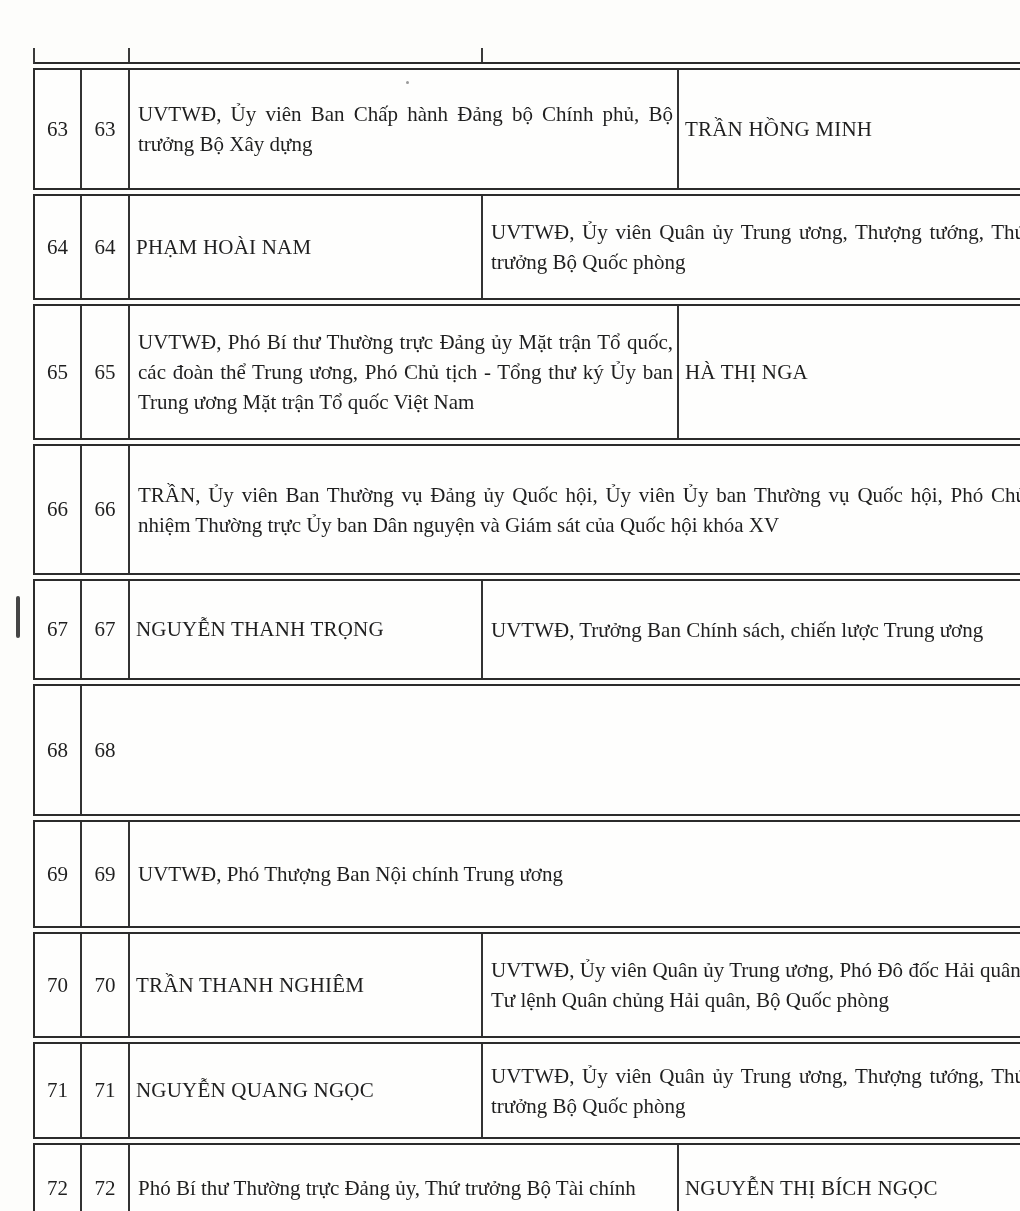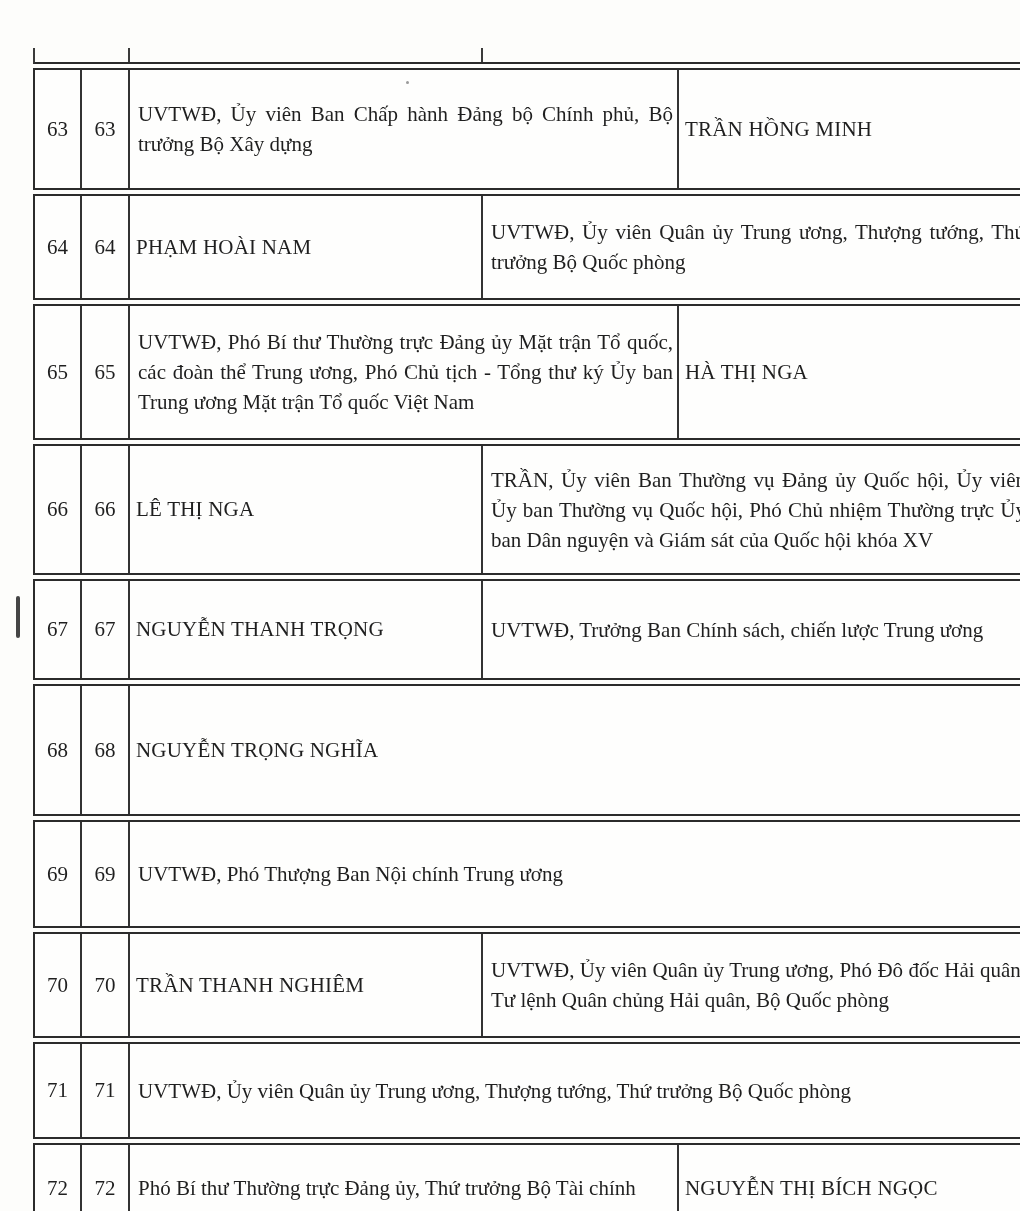--- a/index.html
+++ b/index.html
@@ -102,39 +102,37 @@
       <div class="cell cnum2">65</div>
       <div class="cell cpos">
           <span>UVTWĐ, Phó Bí thư Thường trực Đảng ủy Mặt trận Tổ quốc, các đoàn thể Trung ương, Phó Chủ tịch - Tổng thư ký Ủy ban Trung ương Mặt trận Tổ quốc Việt Nam</span>
         </div>
       <div class="cell cname">HÀ THỊ NGA</div>
     </div>
 
     <div class="row" style="height:131px">
       <div class="cell cnum">66</div>
       <div class="cell cnum2">66</div>
-      <div class="cell cname">LÊ THỊ NGA</div>
       <div class="cell cpos">
           <span>TRẦN, Ủy viên Ban Thường vụ Đảng ủy Quốc hội, Ủy viên Ủy ban Thường vụ Quốc hội, Phó Chủ nhiệm Thường trực Ủy ban Dân nguyện và Giám sát của Quốc hội khóa XV</span>
         </div>
     </div>
 
     <div class="row" style="height:101px">
       <div class="cell cnum">67</div>
       <div class="cell cnum2">67</div>
       <div class="cell cname">NGUYỄN THANH TRỌNG</div>
       <div class="cell cpos">
           <span>UVTWĐ, Trưởng Ban Chính sách, chiến lược Trung ương</span>
         </div>
     </div>
 
     <div class="row" style="height:132px">
       <div class="cell cnum">68</div>
       <div class="cell cnum2">68</div>
-      <div class="cell cname">NGUYỄN TRỌNG NGHĨA</div>
     </div>
 
     <div class="row" style="height:108px">
       <div class="cell cnum">69</div>
       <div class="cell cnum2">69</div>
       <div class="cell cpos">
           <span>UVTWĐ, Phó Thượng Ban Nội chính Trung ương</span>
         </div>
     </div>
 
@@ -143,20 +141,21 @@
       <div class="cell cnum2">70</div>
       <div class="cell cname">TRẦN THANH NGHIÊM</div>
       <div class="cell cpos">
           <span>UVTWĐ, Ủy viên Quân ủy Trung ương, Phó Đô đốc Hải quân, Tư lệnh Quân chủng Hải quân, Bộ Quốc phòng</span>
         </div>
     </div>
 
     <div class="row" style="height:97px">
       <div class="cell cnum">71</div>
       <div class="cell cnum2">71</div>
+      <div class="cell cname">NGUYỄN QUANG NGỌC</div>
       <div class="cell cpos">
           <span>UVTWĐ, Ủy viên Quân ủy Trung ương, Thượng tướng, Thứ trưởng Bộ Quốc phòng</span>
         </div>
     </div>
 
     <div class="row last" style="height:88px">
       <div class="cell cnum">72</div>
       <div class="cell cnum2">72</div>
       <div class="cell cpos">
           <span>Phó Bí thư Thường trực Đảng ủy, Thứ trưởng Bộ Tài chính</span>

